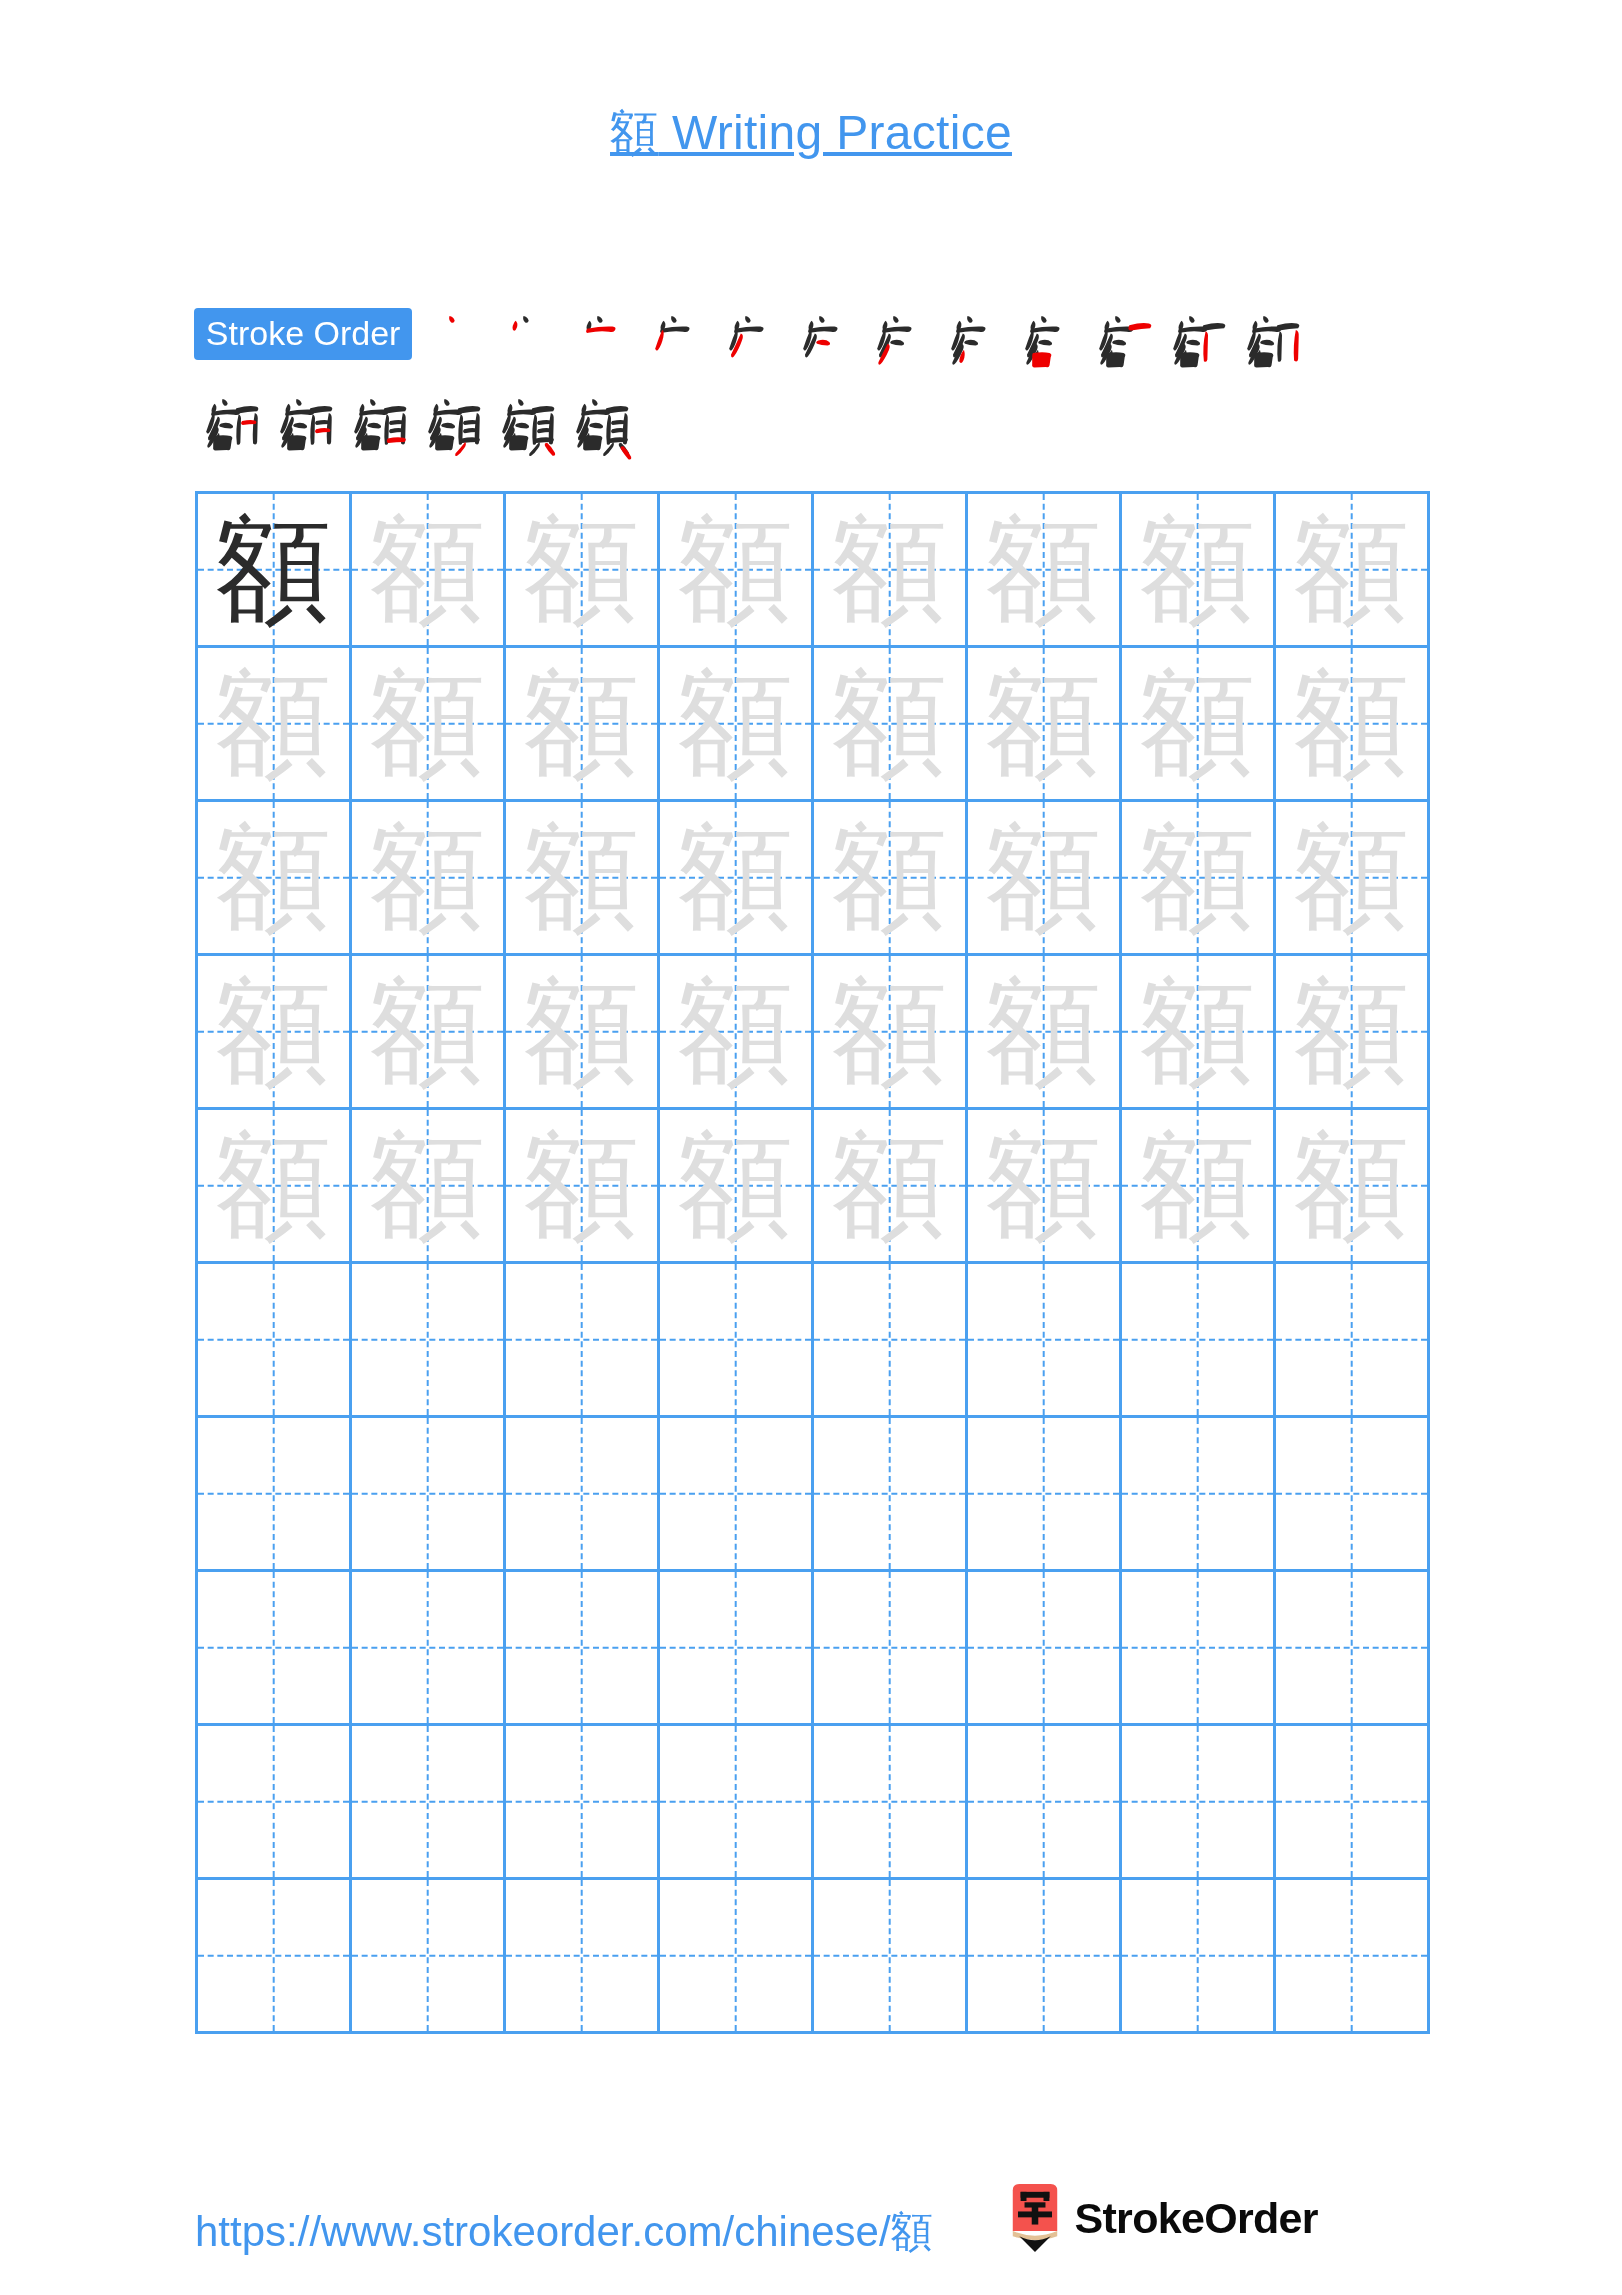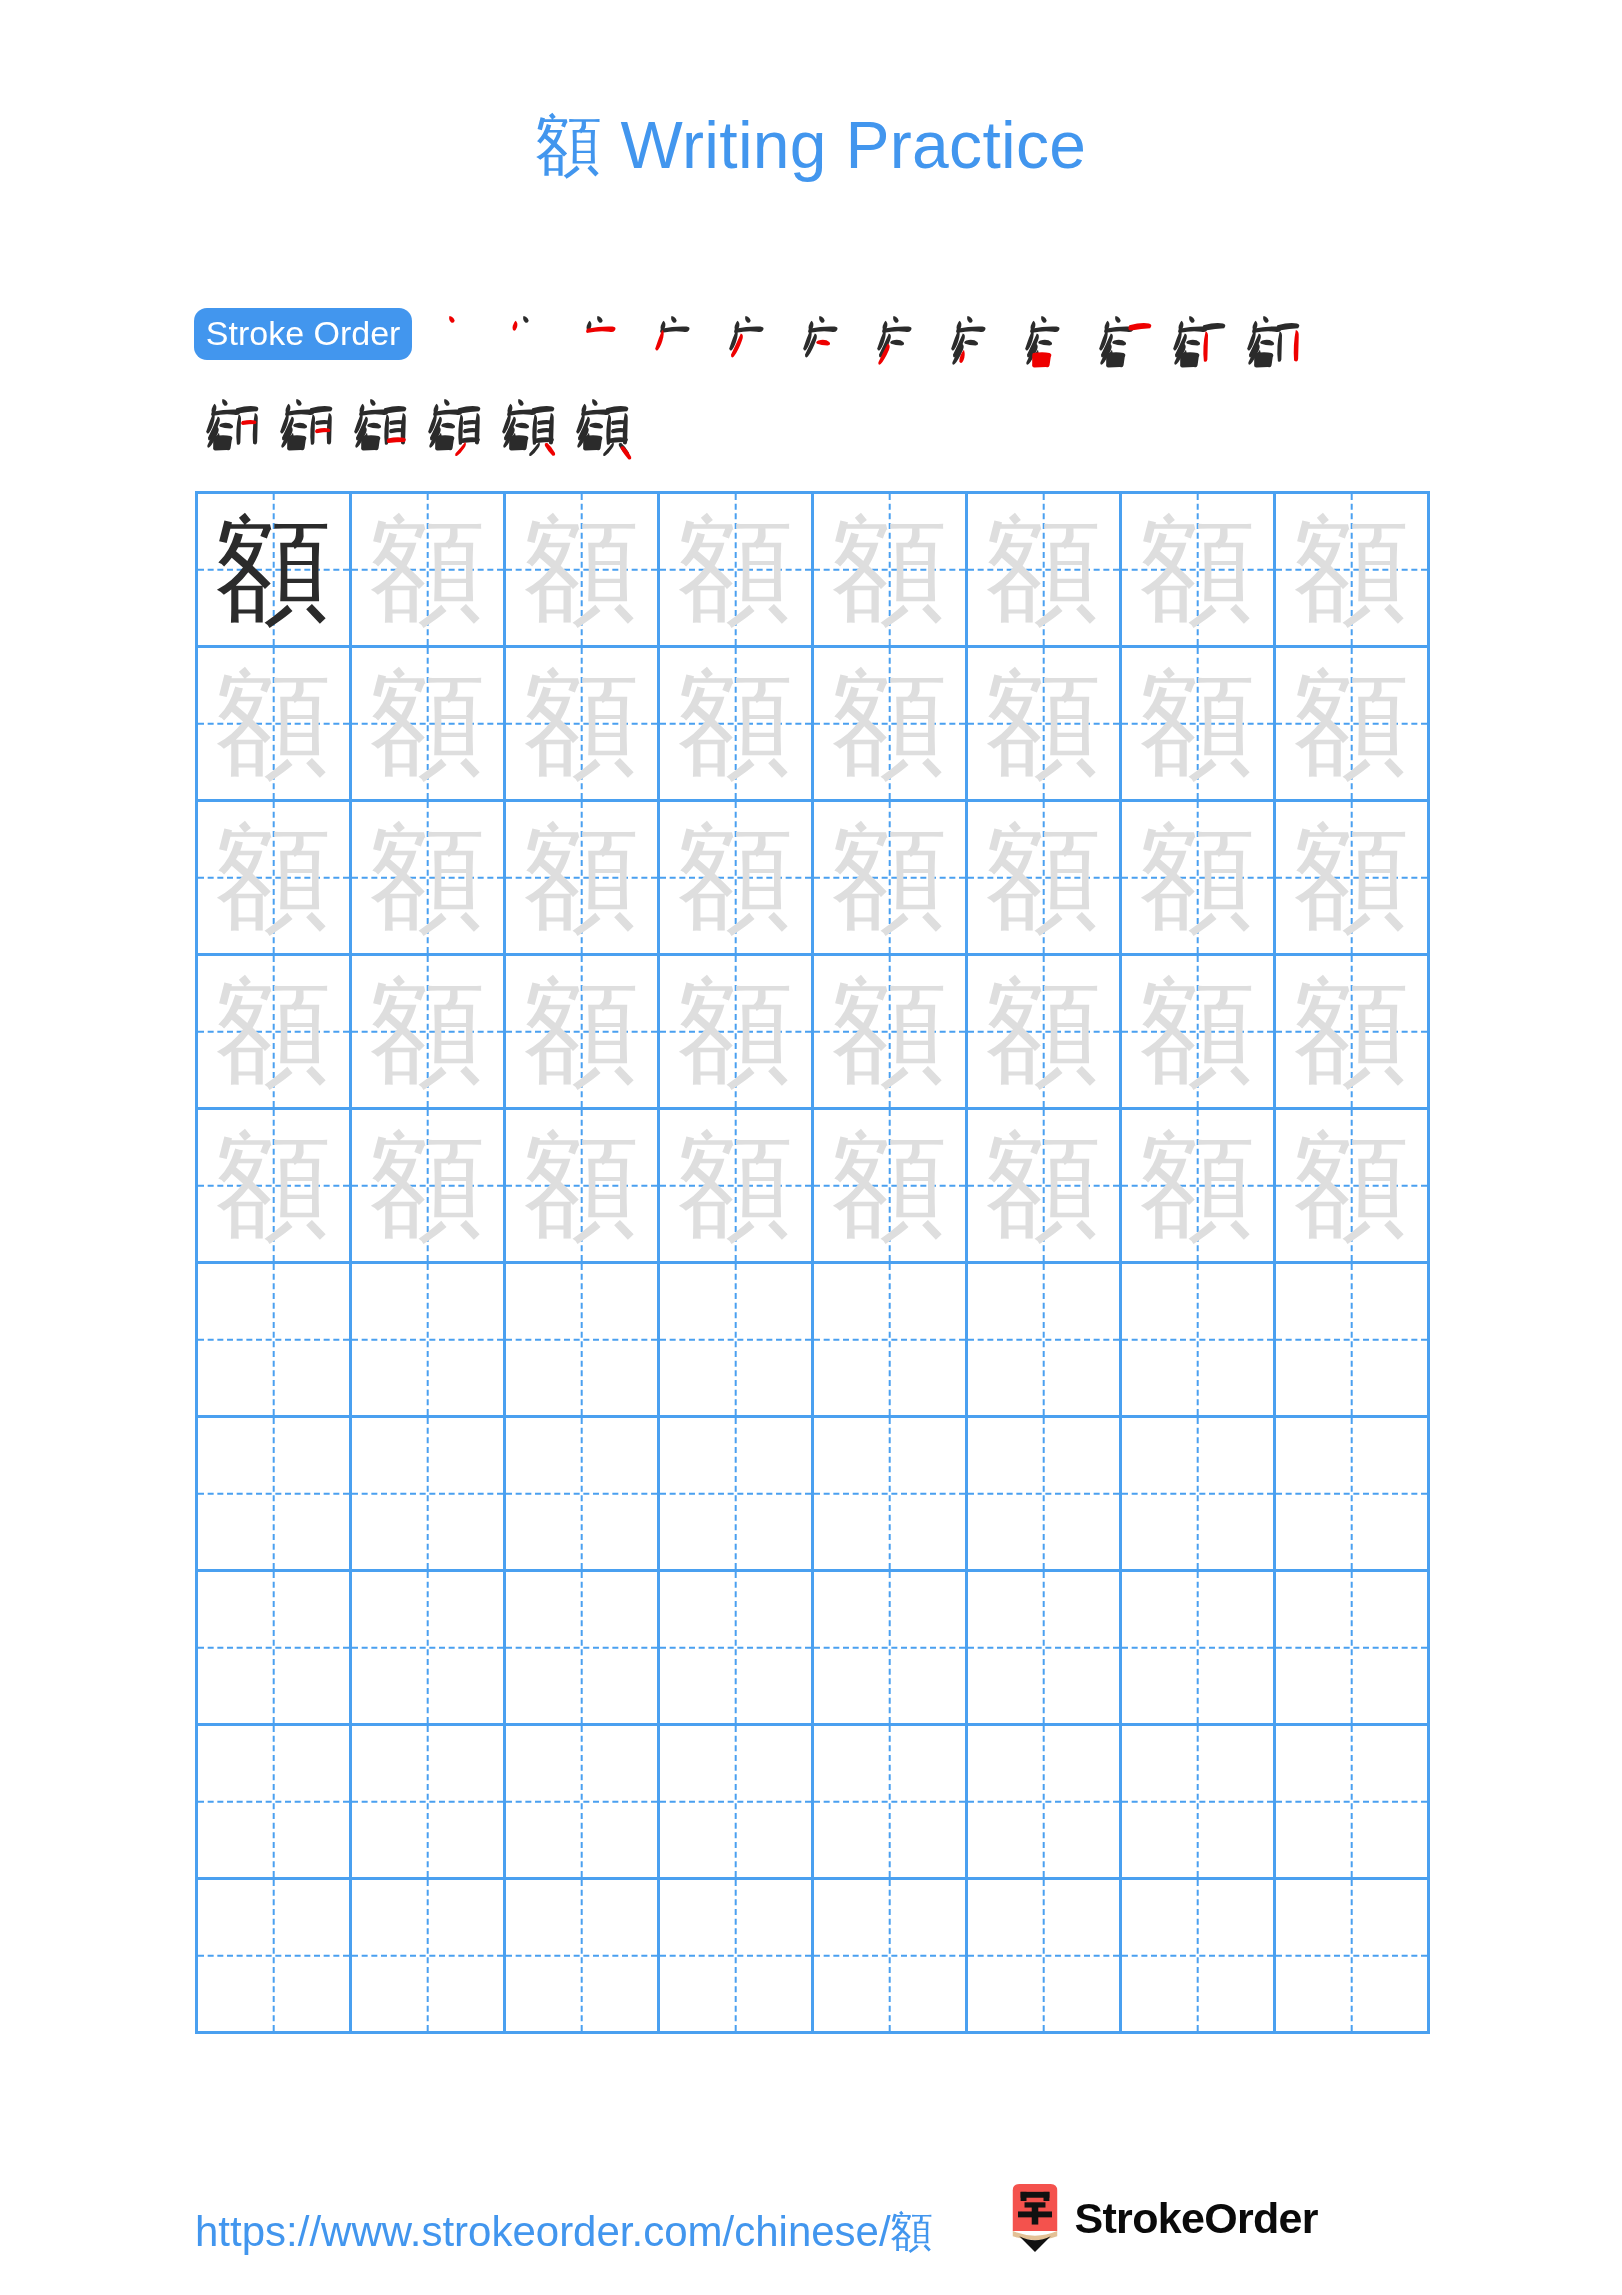--- a/index.html
+++ b/index.html
@@ -15,45 +15,46 @@
     overflow: hidden;
   }
 
   
   #page-title {
     position: absolute;
     top: 101px;
     left: 0;
     width: 1622px;
     text-align: center;
-    font-size: 66px;
+    font-size: 48px;
     font-weight: 400;
     color: #4296EE;
     letter-spacing: 0.3px;
     white-space: nowrap;
+    text-decoration: underline;
   }
   #page-title .title-char {
     font-family: "DejaVu Sans", sans-serif;
   }
 
   
   #stroke-order-section {
     position: absolute;
     top: 308px;
     left: 194px;
     width: 1243px;
   }
   #stroke-order-badge {
     display: inline-block;
     background: #4296EE;
     color: #ffffff;
     font-size: 34px;
     line-height: 1;
     padding: 7.9px 11.8px 10.5px 11.8px;
-    border-radius: 13px;
+    border-radius: 4px;
     vertical-align: top;
     margin-right: 9.2px;
     white-space: nowrap;
   }
   .stroke-row {
     line-height: 0;
     white-space: nowrap;
   }
   #stroke-row-2 {
     margin-top: 9.2px;

